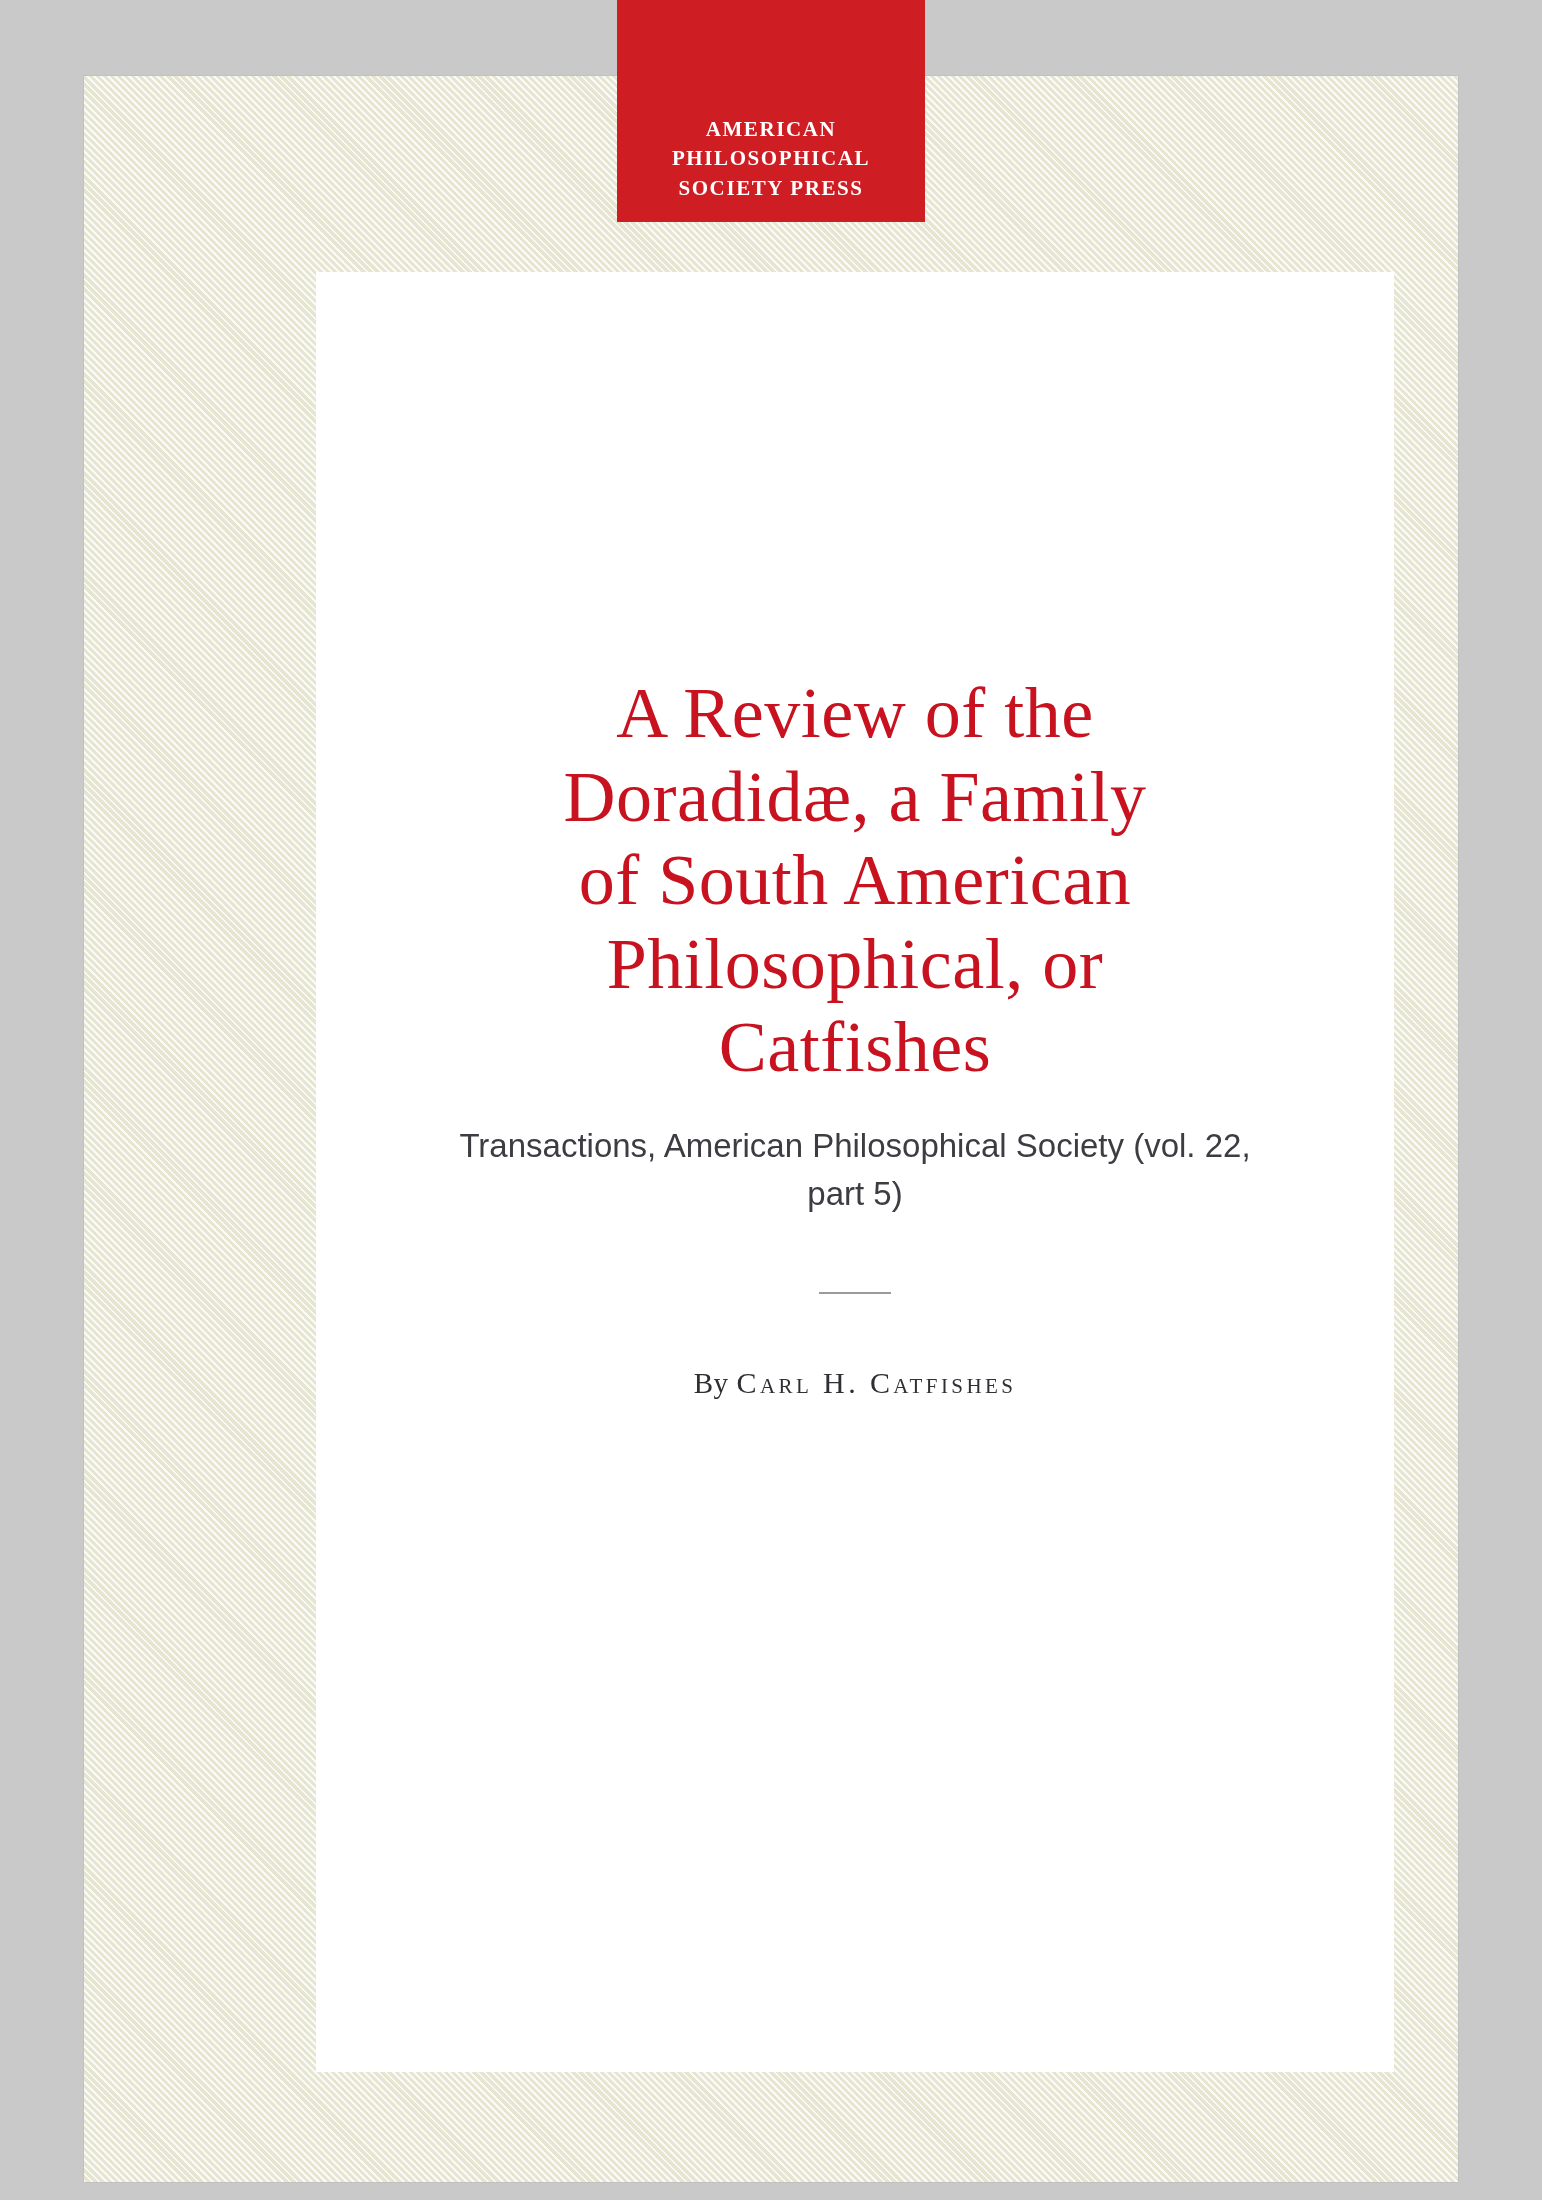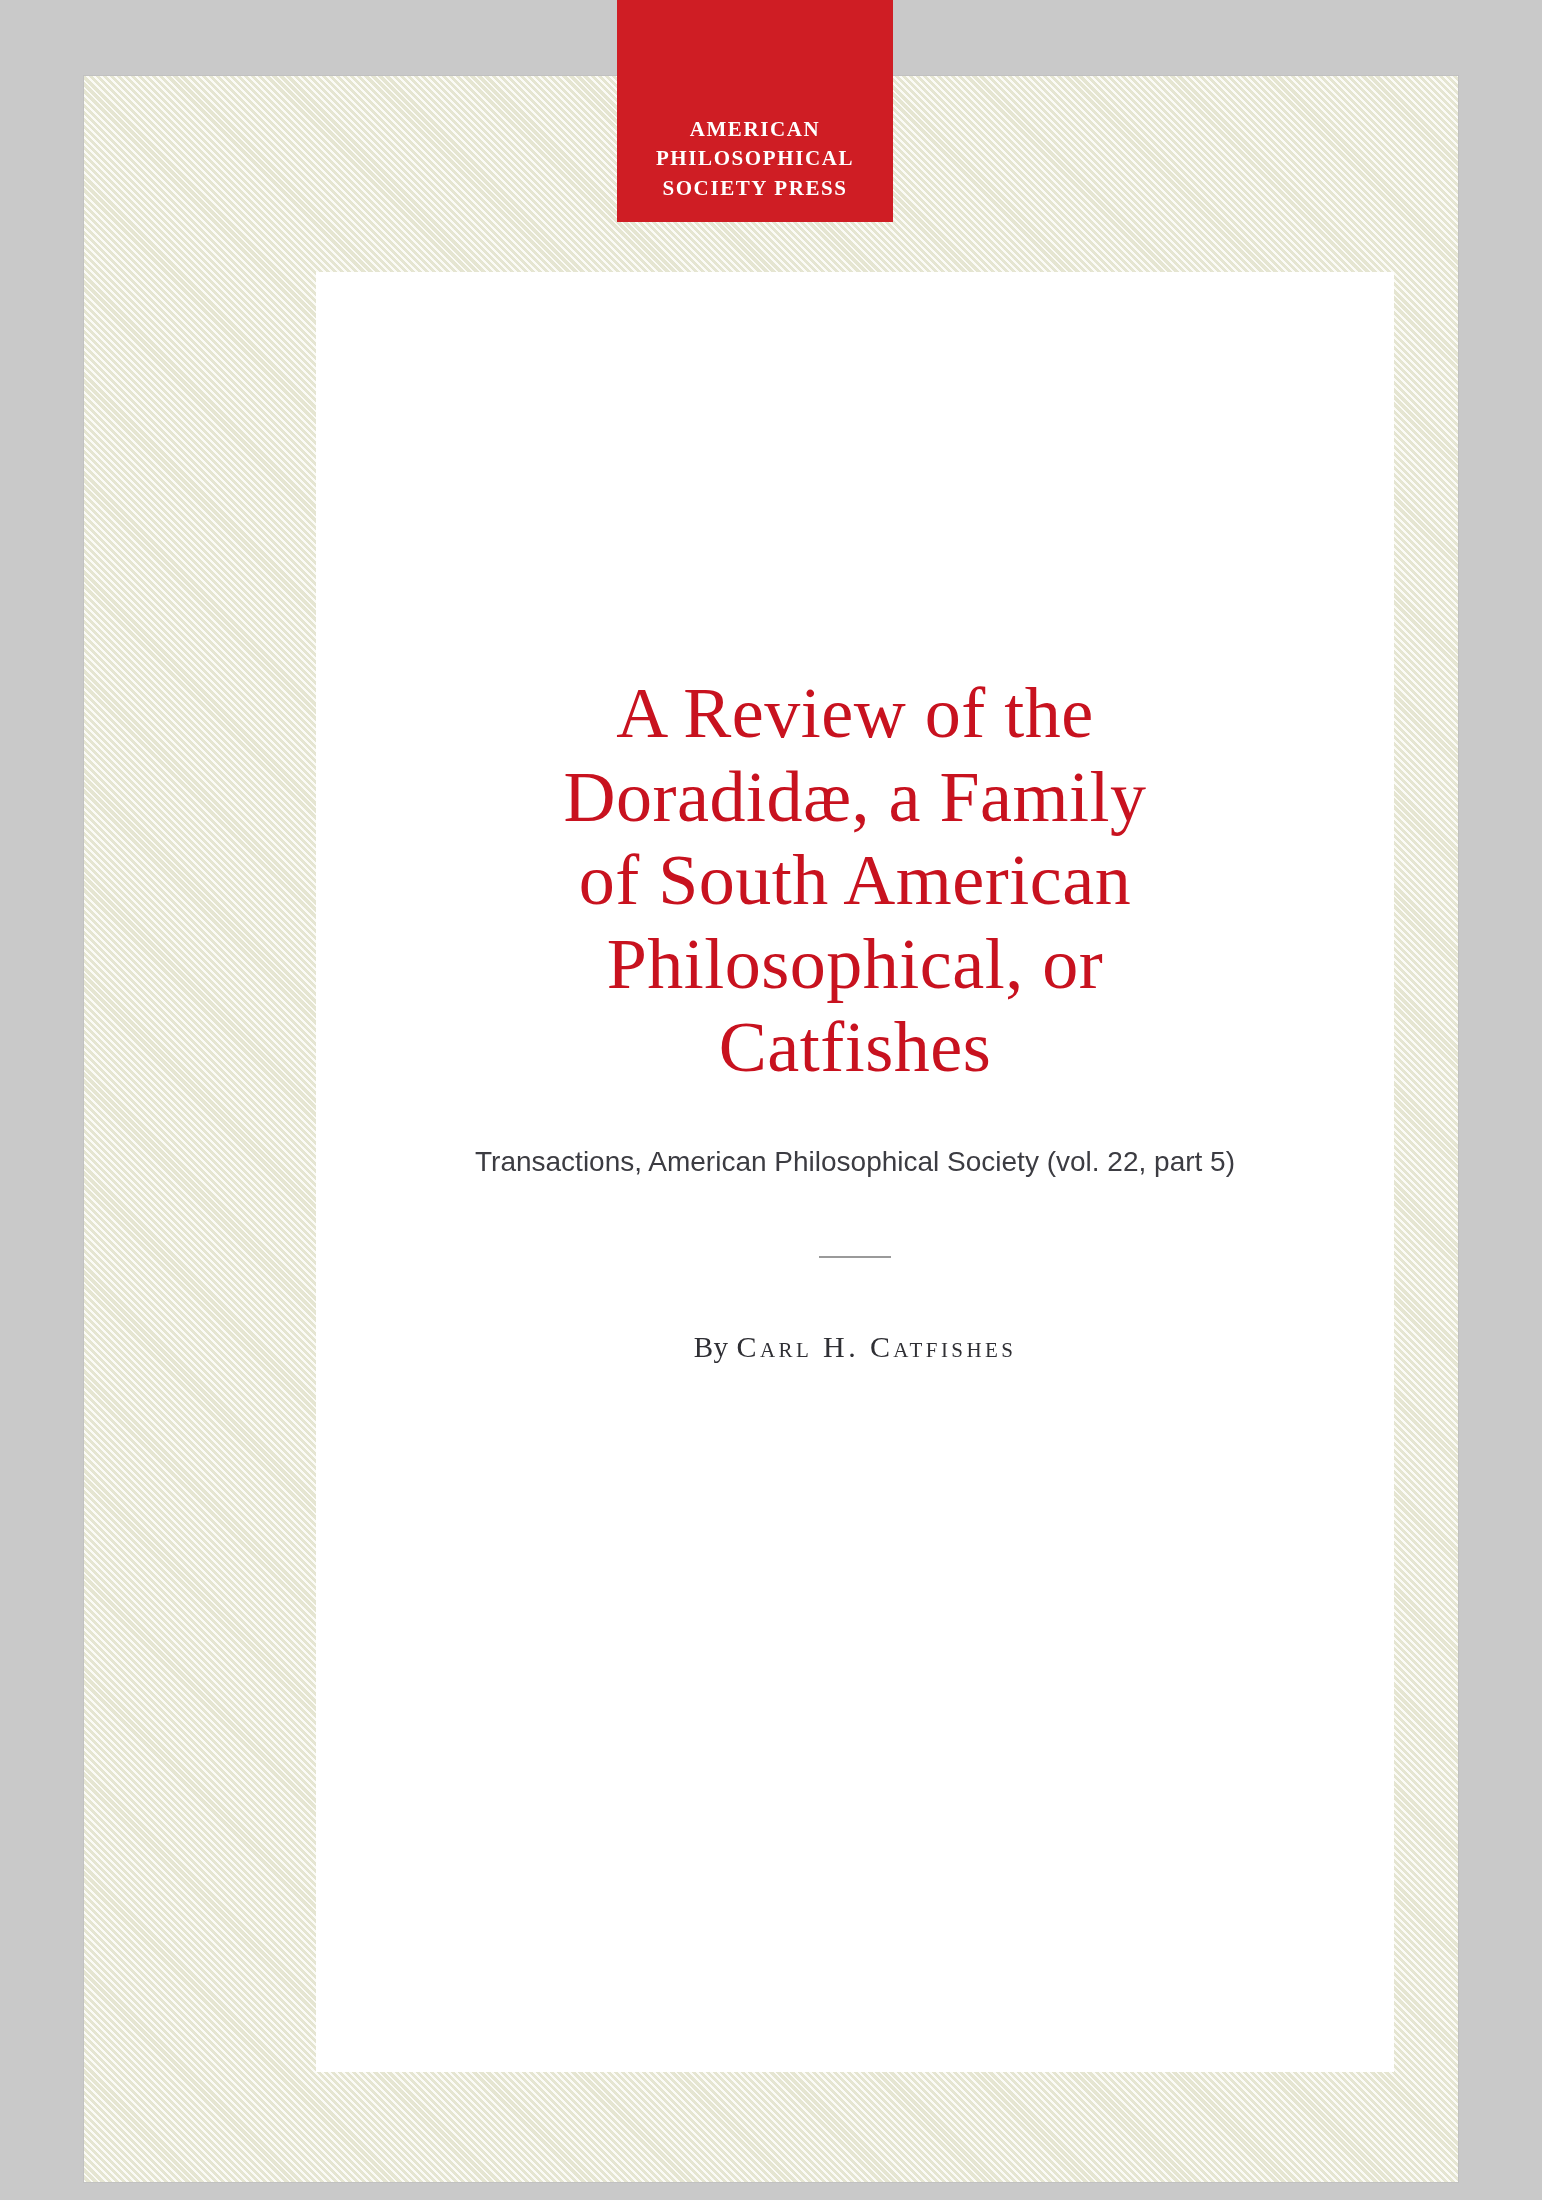--- a/index.html
+++ b/index.html
@@ -39,21 +39,21 @@
         rgba(222,222,200,0.55) 5px
       );
     box-shadow: 0 0 0 1px rgba(0,0,0,0.04);
   }
 
   
   .imprint {
     position: absolute;
     left: 617px;
     top: 0px;
-    width: 276px;
+    width: 308px;
     height: 222px;
     background: #cf1d24;
     color: #ffffff;
     display: flex;
     align-items: flex-end;
     justify-content: center;
     padding-bottom: 18px;
     box-sizing: border-box;
     z-index: 5;
   }
@@ -91,25 +91,25 @@
     color: #c8121f;
     font-family: "Liberation Serif", serif;
     font-weight: normal;
     font-size: 72px;
     line-height: 1.16;
     letter-spacing: 0.5px;
     margin: 0 auto;
     width: 660px;
   }
   .subtitle {
-    margin: 52px auto 0 auto;
+    margin: 32px auto 0 auto;
     width: 800px;
     color: #3c3c42;
     font-family: "Liberation Sans", sans-serif;
-    font-size: 28px;
+    font-size: 33px;
     line-height: 1.46;
     font-weight: 400;
   }
   .rule {
     width: 72px;
     height: 2px;
     background: #9a9a9a;
     margin: 74px auto 0 auto;
   }
   .byline {

